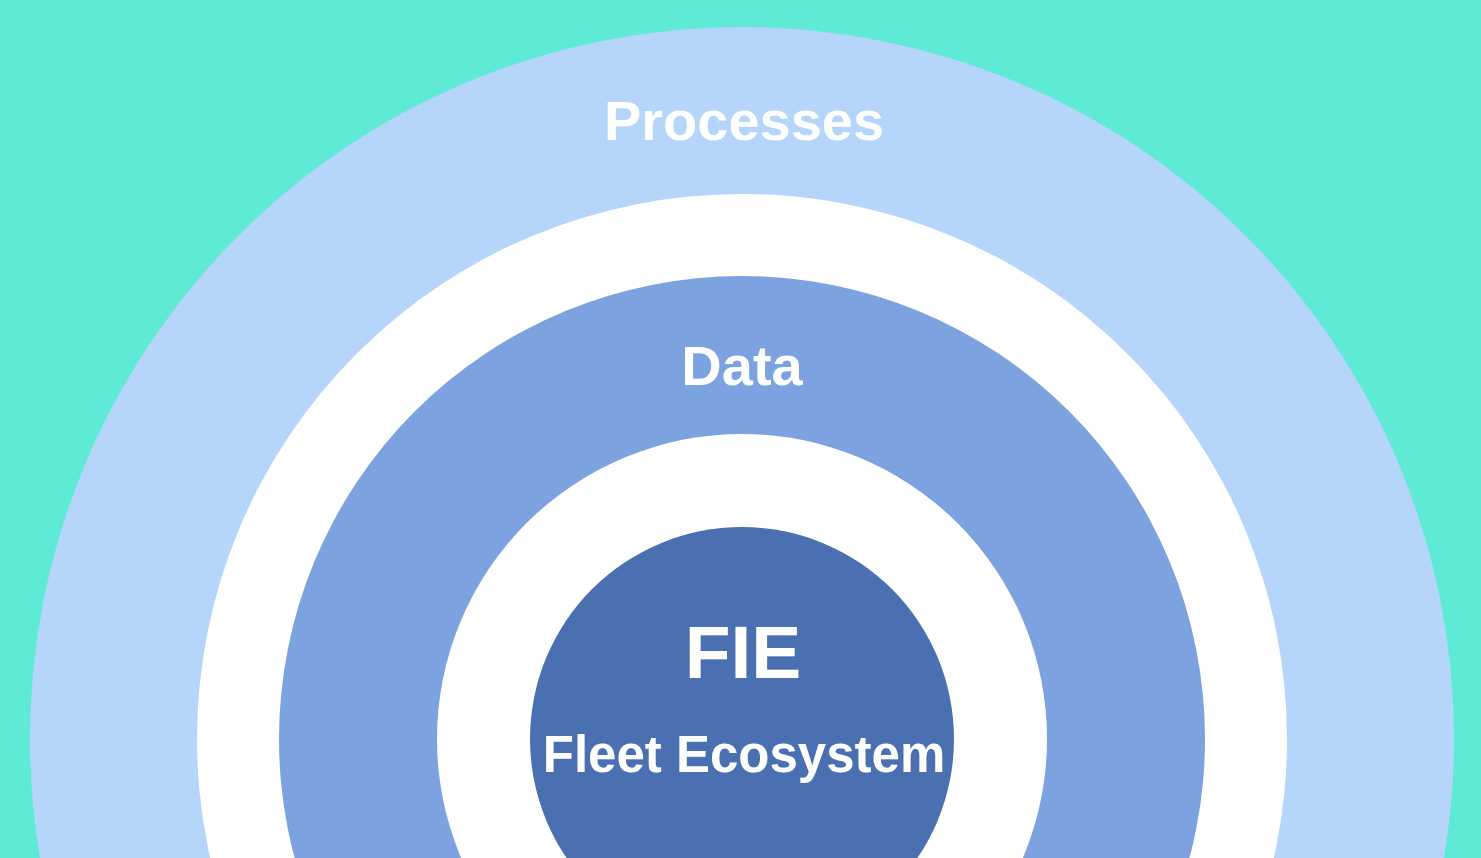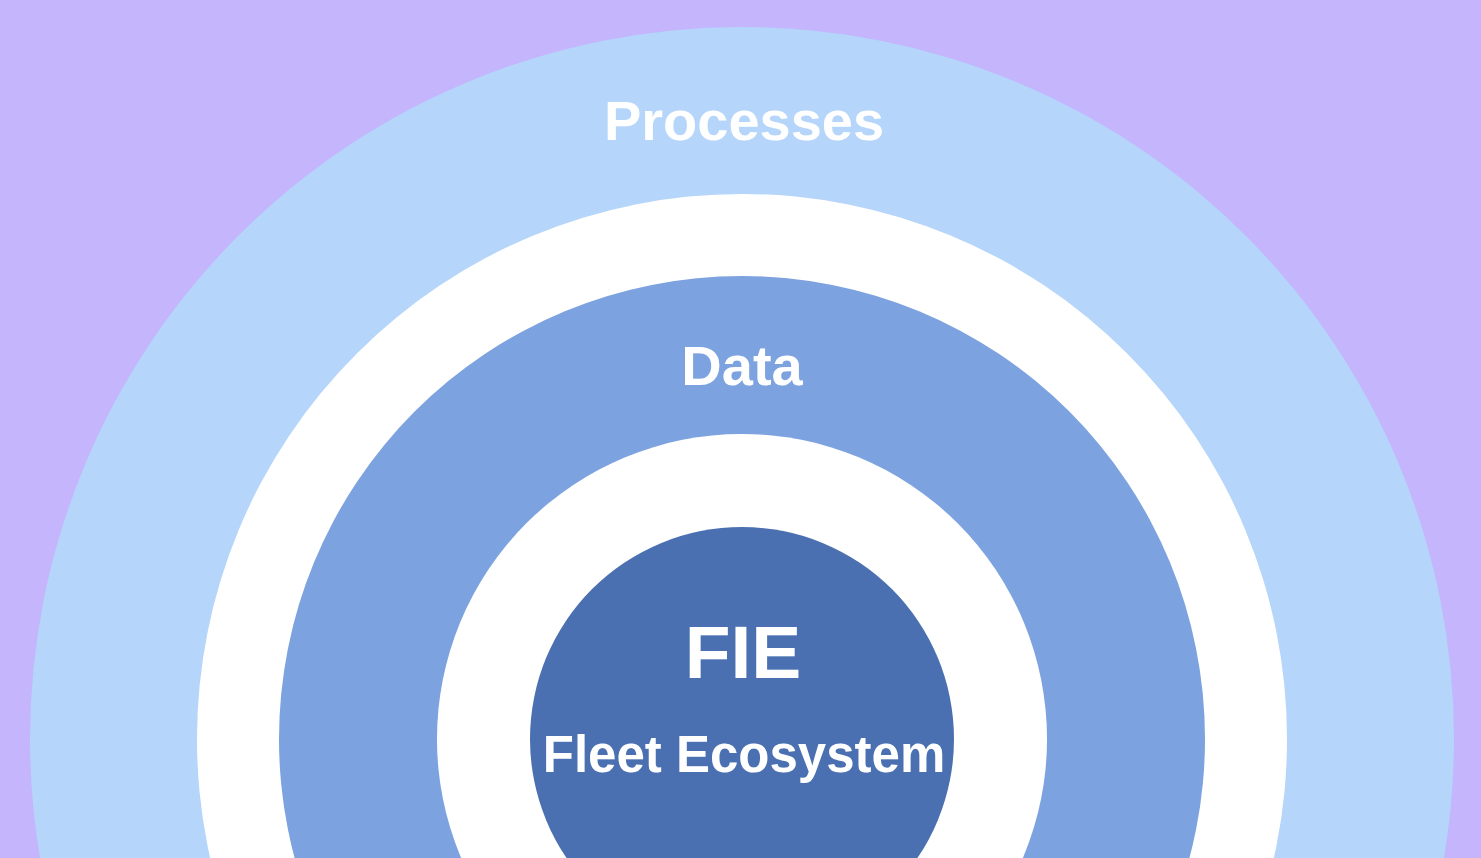--- a/index.html
+++ b/index.html
@@ -8,21 +8,21 @@
       background: #ffffff;
       width: 1481px;
       height: 858px;
       overflow: hidden;
       font-family: "Liberation Sans", sans-serif;
     }
     .stage {
       position: relative;
       width: 1481px;
       height: 858px;
-      background: #c4b5fd;
+      background: #5eead4;
     }
     svg {
       display: block;
     }
     .ring-label {
       font-family: "Liberation Sans", sans-serif;
       font-weight: 700;
       text-anchor: middle;
     }
     .label-outer  { font-size: 56px; }

